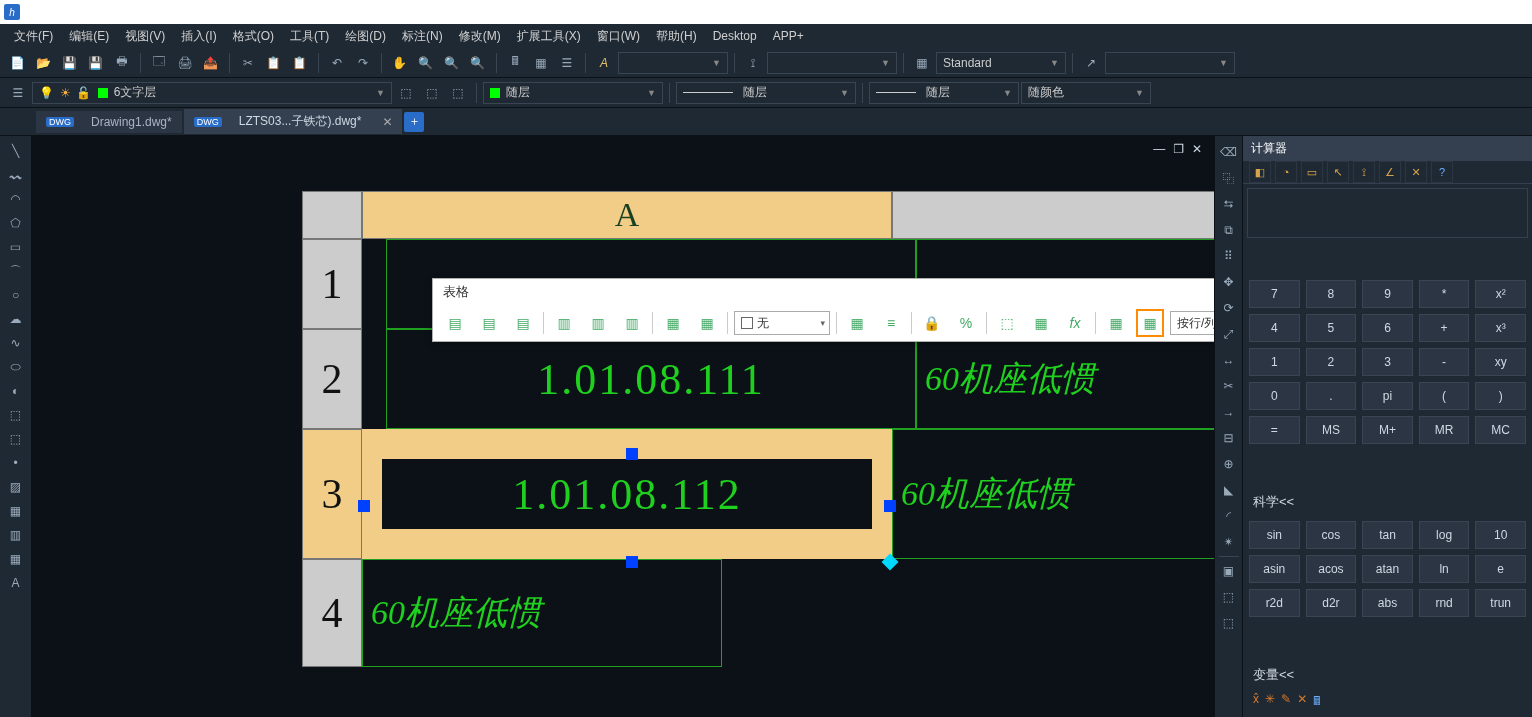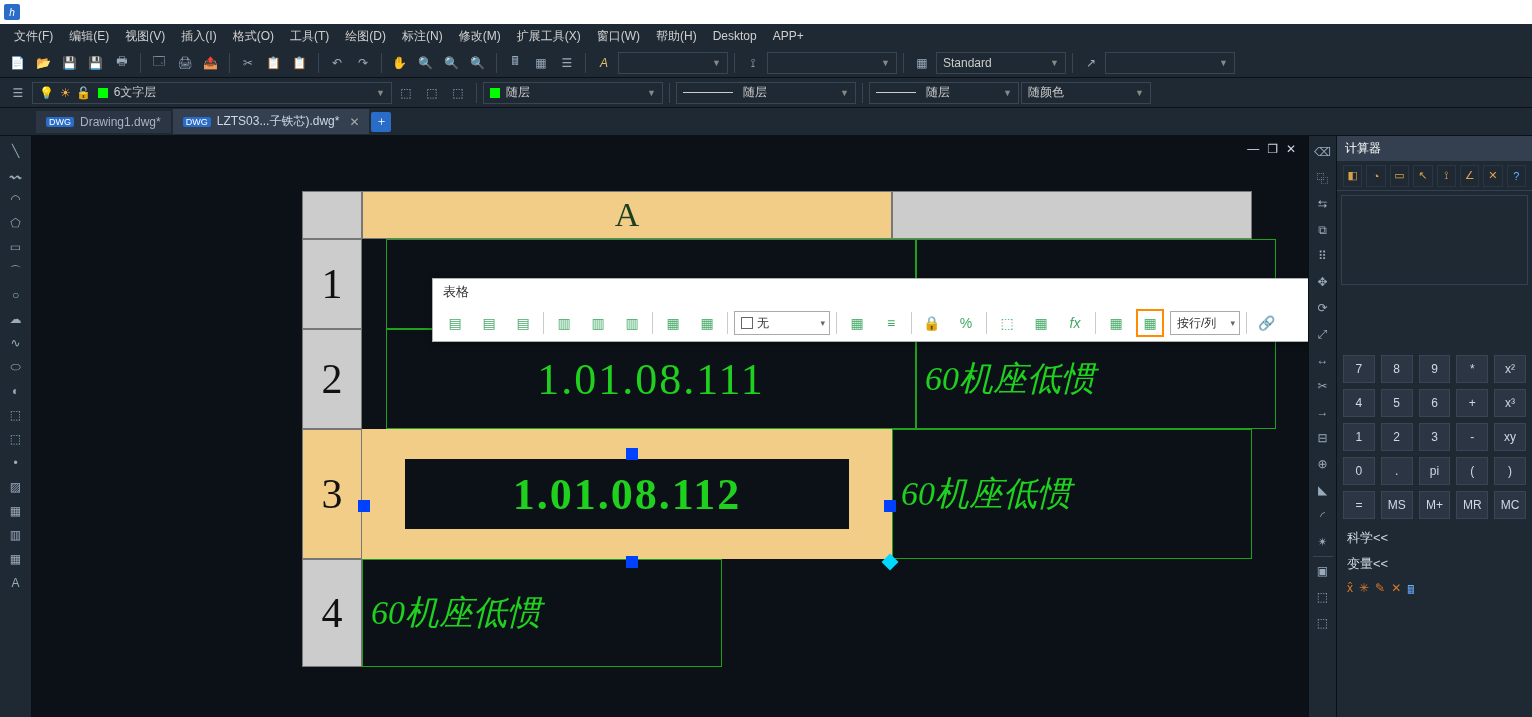--- a/index.html
+++ b/index.html
@@ -10,39 +10,39 @@
 .menubar { background: #1f2933; height: 24px; display: flex; align-items: center; padding-left: 8px; gap: 4px; }
 .menubar .menu-item { padding: 2px 6px; cursor: default; }
 
 .toolbar-row { background: #1f2933; height: 30px; display: flex; align-items: center; padding: 0 6px; gap: 2px; border-bottom: 1px solid #0b1117; }
 .tool-icon { width: 24px; height: 24px; display: flex; align-items: center; justify-content: center; color: #9ab; cursor: pointer; border-radius:2px;}
 .tool-sep { width: 1px; height: 20px; background: #3a4553; margin: 0 4px; }
 .tool-combo { background: #1f2933; border: 1px solid #3a4553; height: 22px; min-width: 110px; display: flex; align-items: center; padding: 0 6px; color:#ccc; justify-content: space-between; }
 .tool-combo .caret { font-size:9px; color:#888; }
 
 .tabbar { background: #1f2933; height: 28px; display: flex; align-items: center; padding-left: 36px; gap:2px; border-bottom:1px solid #0b1117;}
-.tab { background: #344050; padding: 4px 10px; display: flex; align-items: center; gap:6px; font-size: 12px; color:#cfd8e3;justify-content:space-between;}
+.tab { background: #344050; padding: 4px 10px; display: flex; align-items: center; gap:17px; font-size: 12px; color:#cfd8e3;justify-content:space-between;}
 .tab.inactive { background: #2b3544; color: #a8b3c5; }
 .tab .dwg-badge { background:#2a6dc9; color:#fff; padding:0 3px; border-radius:2px; font-size:9px;}
 .tab .close { margin-left:4px; color:#aaa; }
 
 .workarea { position: relative; display: flex; height: calc(100% - 24px - 24px - 30px - 30px - 28px); }
 .left-tools { width: 32px; background: #1f2933; display: flex; flex-direction: column; align-items: center; gap: 2px; padding-top: 4px; border-right:1px solid #0b1117;}
 .left-tools .tool-icon { width:22px; height:22px; }
 .canvas { flex: 1; background: #0b1117; position: relative; overflow: hidden; }
 .right-tools { width: 28px; background: #1f2933; display: flex; flex-direction: column; align-items:center; gap:2px; padding-top:4px; border-left:1px solid #0b1117;}
 
-.calculator-panel { width: 196px; background: #1f2933; border-left:1px solid #0b1117; display:flex; flex-direction:column; }
+.calculator-panel { width: 290px; background: #1f2933; border-left:1px solid #0b1117; display:flex; flex-direction:column; }
 .panel-title { background:#344050; padding:4px 8px; font-size:12px; color:#fff; }
 .panel-tb { background:#1f2933; height:30px; display:flex; align-items:center; gap:4px; padding:0 6px; border-bottom:1px solid #344050; }
 .panel-tb .ic { width:22px;height:22px;display:flex;align-items:center;justify-content:center;border:1px solid #2b3544;background:#1f2933;color:#d8a24a; cursor:pointer; font-size:11px;}
 .calc-display { height:90px; background:#1f2933; margin:4px; border:1px solid #344050; }
 .calc-grid { display:grid; grid-template-columns: repeat(5,1fr); gap:6px; padding:6px; }
 .calc-btn { background:#2b3544; color:#cfd8e3; height:28px; display:flex; align-items:center; justify-content:center; border:1px solid #3a4553; cursor:pointer;}
-.calc-section { padding:4px 10px; color:#cfd8e3; font-size:13px; }
+.calc-section { padding:4px 10px; color:#cfd8e3; font-size:13px;margin-top:39px; }
 
 .drawing-table { position:absolute; left:270px; top:55px; }
 .row-head { background:#cccccc; border:1px solid #777; width:60px; display:flex;align-items:center;justify-content:center; color:#111; font-size:42px; font-family: 'Times New Roman', serif; font-weight:300; }
 .col-head { background:#f2cd88; border:1px solid #777; height:48px; width:530px; display:flex;align-items:center;justify-content:center; color:#1b4020; font-size:34px; font-family:'Times New Roman',serif;}
 .cell { border:1px solid #1fa01f; height:108px; display:flex;align-items:center;justify-content:center; color:#1fd01f; font-size:44px; font-family:'Times New Roman',serif; letter-spacing:2px; font-weight:300;margin-left:24px;}
 .desc-cell { color:#1fd01f; font-size:34px; font-style:italic; font-family:'SimSun',serif; display:flex; align-items:center; padding-left:8px; border:1px solid #1fa01f; width:360px; overflow:hidden; white-space:nowrap;}
 .grip { position:absolute; width:12px; height:12px; background:#0040ff; }
 .grip.cyan { background:#00d8ff; transform:rotate(45deg); }
 
 .context-toolbar { position:absolute; background:#ffffff; border:1px solid #b0b0b0; box-shadow:0 2px 8px rgba(0,0,0,0.3); }
@@ -237,21 +237,21 @@
 
       <div style="display:flex">
         <div class="row-head" style="height:100px">2</div>
         <div class="cell" style="width:530px;height:100px">1.01.08.111</div>
         <div class="desc-cell" style="height:100px">60机座低惯</div>
       </div>
 
       <div style="display:flex;position:relative">
         <div class="row-head" style="height:130px;background:#f2cd88">3</div>
         <div style="width:530px;height:130px;background:#f2cd88;display:flex;align-items:center;justify-content:center;position:relative">
-          <div style="background:#0b1117;width:444px;height:70px;display:flex;align-items:center;justify-content:center;color:#1fd01f;font-size:44px;font-family:'Times New Roman',serif;letter-spacing:2px;font-weight:700;">1.01.08.112</div>
+          <div style="background:#0b1117;width:490px;height:70px;display:flex;align-items:center;justify-content:center;color:#1fd01f;font-size:44px;font-family:'Times New Roman',serif;letter-spacing:2px;font-weight:400;">1.01.08.112</div>
         </div>
         <div class="desc-cell" style="height:130px">60机座低惯</div>
       </div>
 
       <div style="display:flex">
         <div class="row-head" style="height:108px">4</div>
         <div class="desc-cell" style="height:108px">60机座低惯</div>
       </div>
     </div>
 
@@ -365,20 +365,37 @@
         <div class="calc-btn">pi</div>
         <div class="calc-btn">(</div>
         <div class="calc-btn">)</div>
         <div class="calc-btn">=</div>
         <div class="calc-btn">MS</div>
         <div class="calc-btn">M+</div>
         <div class="calc-btn">MR</div>
         <div class="calc-btn">MC</div>
       </div>
     <div class="calc-section">科学&lt;&lt;</div>
+    <div class="calc-grid" id="calc-grid-sci">
+        <div class="calc-btn">sin</div>
+        <div class="calc-btn">cos</div>
+        <div class="calc-btn">tan</div>
+        <div class="calc-btn">log</div>
+        <div class="calc-btn">10</div>
+        <div class="calc-btn">asin</div>
+        <div class="calc-btn">acos</div>
+        <div class="calc-btn">atan</div>
+        <div class="calc-btn">ln</div>
+        <div class="calc-btn">e</div>
+        <div class="calc-btn">r2d</div>
+        <div class="calc-btn">d2r</div>
+        <div class="calc-btn">abs</div>
+        <div class="calc-btn">rnd</div>
+        <div class="calc-btn">trun</div>
+      </div>
     <div class="calc-section">变量&lt;&lt;</div>
     <div style="padding:4px 10px;display:flex;gap:6px">
       <span style="color:#d97a2a">x̂</span>
       <span style="color:#d97a2a">✳</span>
       <span style="color:#d97a2a">✎</span>
       <span style="color:#d97a2a">✕</span>
       <span style="color:#6ab0ff">🖩</span>
     </div>
   </div>
 </div>

